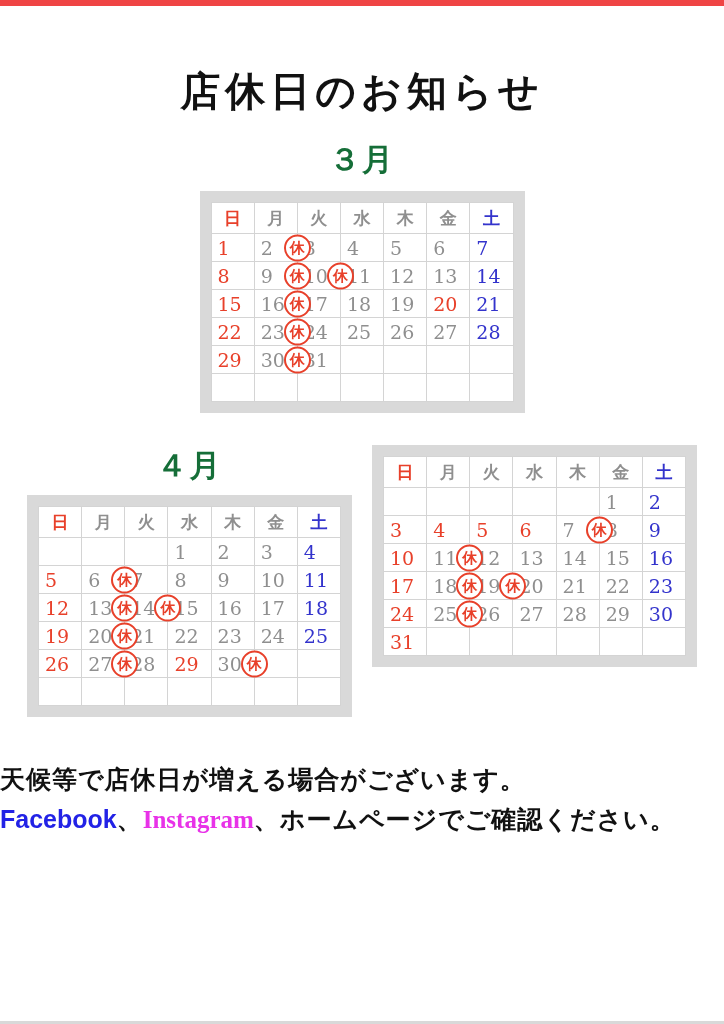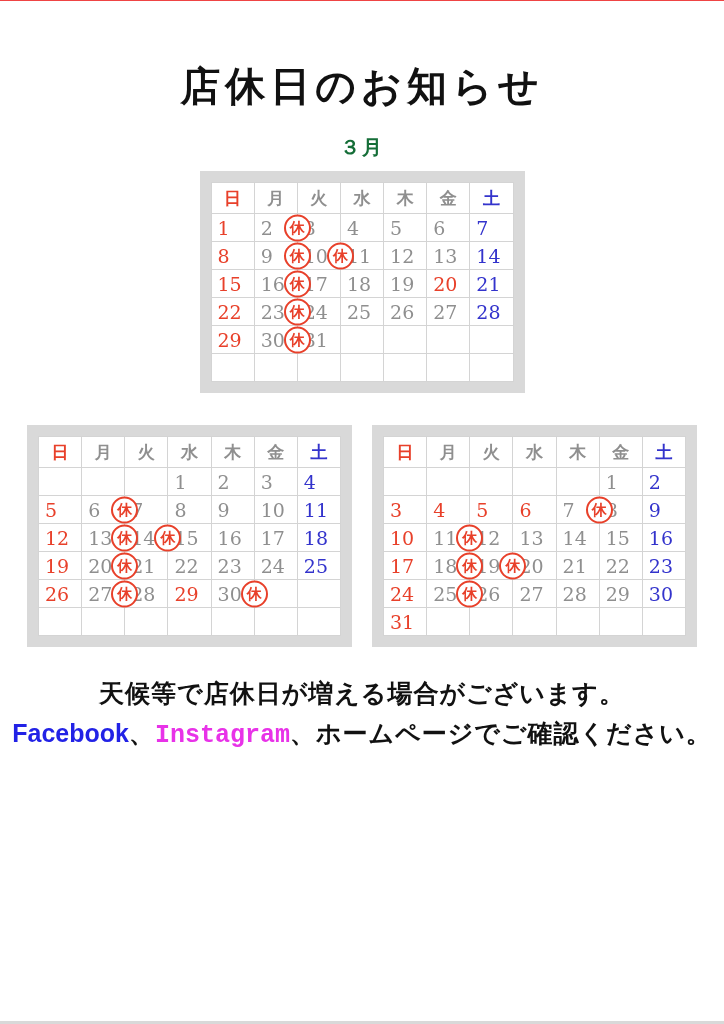--- a/index.html
+++ b/index.html
@@ -2,21 +2,21 @@
 <html lang="ja" style="--sunday-red: #e8402a; --saturday-blue: #3333cc; --weekday-gray: #8f8f8f; --month-green: #156e38; --holiday-mark-red: #e8402a; --facebook-blue: #2222e6; --instagram-magenta: #e832e8; --frame-gray: #d9d9d9;"><head>
 <meta charset="utf-8">
 <style>
   html, body { margin: 0; padding: 0; background: #ffffff; }
   .page {
     position: relative;
     width: 724px;
     height: 1024px;
     margin: 0 auto;
     background: #ffffff;
-    border-top: 1px solid #ef4444;
+    border-top: 6px solid #ef4444;
     box-sizing: border-box;
     overflow: hidden;
     font-family: "DejaVu Serif", "Liberation Serif", serif;
   }
   .page-bottom-edge {
     position: absolute;
     left: 0; bottom: 0;
     width: 100%; height: 3px;
     background: #d9d9d9;
   }
@@ -27,21 +27,21 @@
     text-align: center;
     font-size: 40px;
     font-weight: 700;
     letter-spacing: 5px;
     color: #111111;
     font-family: "DejaVu Serif", "Liberation Serif", serif;
   }
 
   .month-label {
     text-align: center;
-    font-size: 20px;
+    font-size: 31px;
     font-weight: 700;
     letter-spacing: 2px;
     color: var(--month-green, #156e38);
     font-family: "DejaVu Sans", "Liberation Sans", sans-serif;
   }
   .month-label-march { margin-top: 20px; }
 
   .cal-frame {
     box-sizing: border-box;
     width: 325px;
@@ -105,38 +105,37 @@
   .two-cal-row {
     display: flex;
     justify-content: space-between;
     padding: 0 27px;
     margin-top: 32px;
   }
   .cal-block { width: 325px; }
   .cal-block .month-label { margin-bottom: 8px; }
 
   .notice {
-    margin-top: 28px;
-    text-align: center;
+    margin-top: 44px;
     color: #111111;
     font-size: 25px;
     font-weight: 600;
     letter-spacing: 1px;
     line-height: 1.55;
     font-family: "DejaVu Serif", "Liberation Serif", serif;
   }
   .notice .fb {
     color: var(--facebook-blue, #2222e6);
     font-family: Liberation Sans, sans-serif;
     font-weight: 700;
     letter-spacing: 0;
   }
   .notice .ig {
     color: var(--instagram-magenta, #e832e8);
-    font-family: Liberation Mono, monospace;
+    font-family: Liberation Serif, serif;
     font-weight: 700;
     letter-spacing: 0;
   }
 </style>
 </head>
 <body>
 
 <div class="page">
 
   <h1 class="page-title">店休日のお知らせ</h1>
@@ -208,20 +207,21 @@
             <td class=""><span class="num"></span></td>
             <td class=""><span class="num"></span></td>
             <td class=""><span class="num"></span></td>
           </tr>
         </tbody>
       </table>
     </div>
 
   <div class="two-cal-row">
     <div class="cal-block">
+      <div class="month-label">４月</div>
       <div class="cal-frame">
           <table class="cal-table">
             <tbody>
               <tr>
                 <th class="sun">日</th>
                 <th class="wd">月</th>
                 <th class="wd">火</th>
                 <th class="wd">水</th>
                 <th class="wd">木</th>
                 <th class="wd">金</th>

